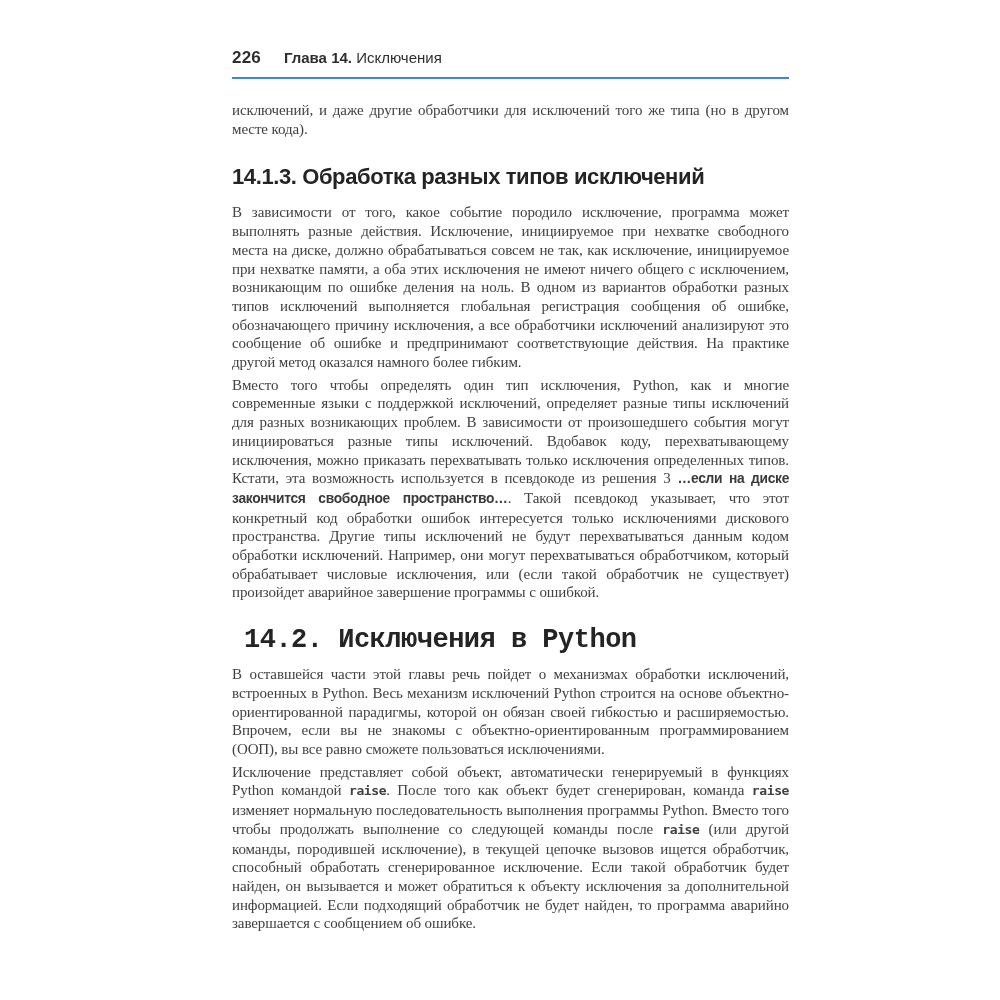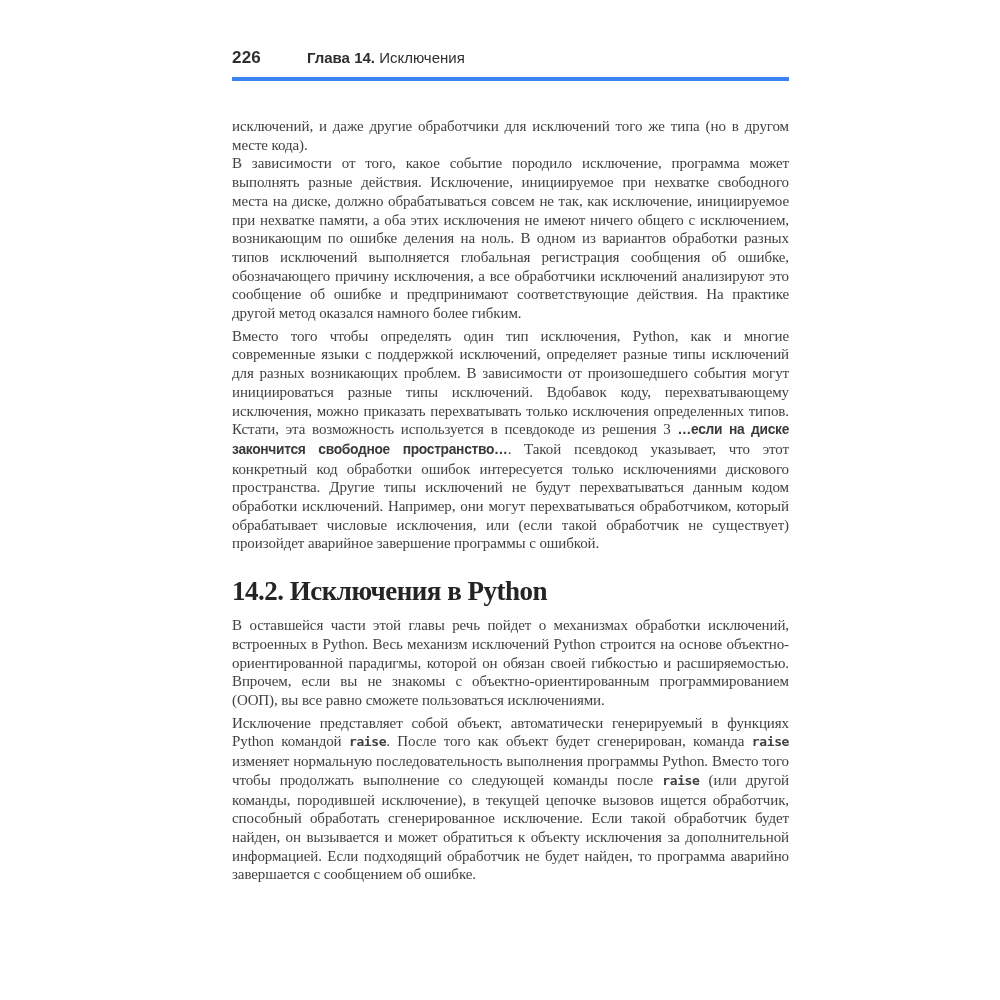--- a/index.html
+++ b/index.html
@@ -18,62 +18,62 @@
     position: absolute;
     left: 232px;
     top: 48px;
     width: 557px;
   }
   
   .running-head {
     display: flex;
     align-items: baseline;
     padding-bottom: 9px;
-    border-bottom: 4px solid #3b82f6;
+    border-bottom: 2px solid #3b82f6;
     font-family: "Liberation Sans", sans-serif;
     color: #2e2e2e;
   }
   .page-num {
     font-weight: bold;
     font-size: 17px;
     letter-spacing: 0.2px;
   }
   .chapter-ref {
-    margin-left: 46px;
+    margin-left: 23px;
     font-size: 15px;
   }
   .chapter-ref .chapter-label { font-weight: bold; }
   .chapter-ref .chapter-title { font-weight: normal; }
 
   
   .body-text {
     margin: 0;
     font-family: "Liberation Serif", serif;
     font-size: 15px;
     line-height: 18.7px;
     letter-spacing: -0.1px;
     color: #414141;
     text-align: justify;
   }
-  .intro { margin-top: 36px; }
+  .intro { margin-top: 22px; }
   .para-gap { margin-top: 4px; }
 
   
   h3.sec-heading {
     margin: 26px 0 13px 0;
     font-family: "Liberation Sans", sans-serif;
     font-weight: bold;
     font-size: 22px;
     line-height: 26px;
     letter-spacing: -0.4px;
     color: #242424;
   }
   h2.sec-heading {
-    margin: 23px 0 9px 0;
-    font-family: Liberation Serif, serif;
+    margin: 23px 0 9px 12px;
+    font-family: Liberation Mono, monospace;
     font-weight: bold;
     font-size: 27px;
     line-height: 31px;
     letter-spacing: -0.5px;
     color: #242424;
   }
 
   
   .pseudocode {
     font-family: "Liberation Sans", sans-serif;
@@ -96,20 +96,21 @@
 <div class="page">
   <div class="content">
 
     <header class="running-head">
       <span class="page-num">226</span>
       <span class="chapter-ref"><span class="chapter-label">Глава 14.</span> <span class="chapter-title">Исключения</span></span>
     </header>
 
     <p class="body-text intro">исключений, и даже другие обработчики для исключений того же типа (но в другом месте кода).</p>
 
+    <h3 class="sec-heading">14.1.3. Обработка разных типов исключений</h3>
 
     <p class="body-text">В зависимости от того, какое событие породило исключение, программа может выполнять разные действия. Исключение, инициируемое при нехватке свободного места на диске, должно обрабатываться совсем не так, как исключение, инициируемое при нехватке памяти, а оба этих исключения не имеют ничего общего с исключением, возникающим по ошибке деления на ноль. В одном из вариантов обработки разных типов исключений выполняется глобальная регистрация сообщения об ошибке, обозначающего причину исключения, а все обработчики исключений анализируют это сообщение об ошибке и предпринимают соответствующие действия. На практике другой метод оказался намного более гибким.</p>
 
     <p class="body-text para-gap"><span>Вместо того чтобы определять один тип исключения, Python, как и многие современные языки с поддержкой исключений, определяет разные типы исключений для разных возникающих проблем. В зависимости от произошедшего события могут инициироваться разные типы исключений. Вдобавок коду, перехватывающему исключения, можно приказать перехватывать только исключения определенных типов. Кстати, эта возможность используется в псевдокоде из решения 3 </span><span class="pseudocode">…если на диске закончится свободное пространство…</span><span>. Такой псевдокод указывает, что этот конкретный код обработки ошибок интересуется только исключениями дискового пространства. Другие типы исключений не будут перехватываться данным кодом обработки исключений. Например, они могут перехватываться обработчиком, который обрабатывает числовые исключения, или (если такой обработчик не существует) произойдет аварийное завершение программы с ошибкой.</span></p>
 
     <h2 class="sec-heading">14.2. Исключения в Python</h2>
 
     <p class="body-text">В оставшейся части этой главы речь пойдет о механизмах обработки исключений, встроенных в Python. Весь механизм исключений Python строится на основе объектно-ориентированной парадигмы, которой он обязан своей гибкостью и расширяемостью. Впрочем, если вы не знакомы с объектно-ориентированным программированием (ООП), вы все равно сможете пользоваться исключениями.</p>
 
     <p class="body-text para-gap"><span>Исключение представляет собой объект, автоматически генерируемый в функциях Python командой </span><code class="mono">raise</code><span>. После того как объект будет сгенерирован, команда </span><code class="mono">raise</code><span> изменяет нормальную последовательность выполнения программы Python. Вместо того чтобы продолжать выполнение со следующей команды после </span><code class="mono">raise</code><span> (или другой команды, породившей исключение), в текущей цепочке вызовов ищется обработчик, способный обработать сгенерированное исключение. Если такой обработчик будет найден, он вызывается и может обратиться к объекту исключения за дополнительной информацией. Если подходящий обработчик не будет найден, то программа аварийно завершается с сообщением об ошибке.</span></p>

